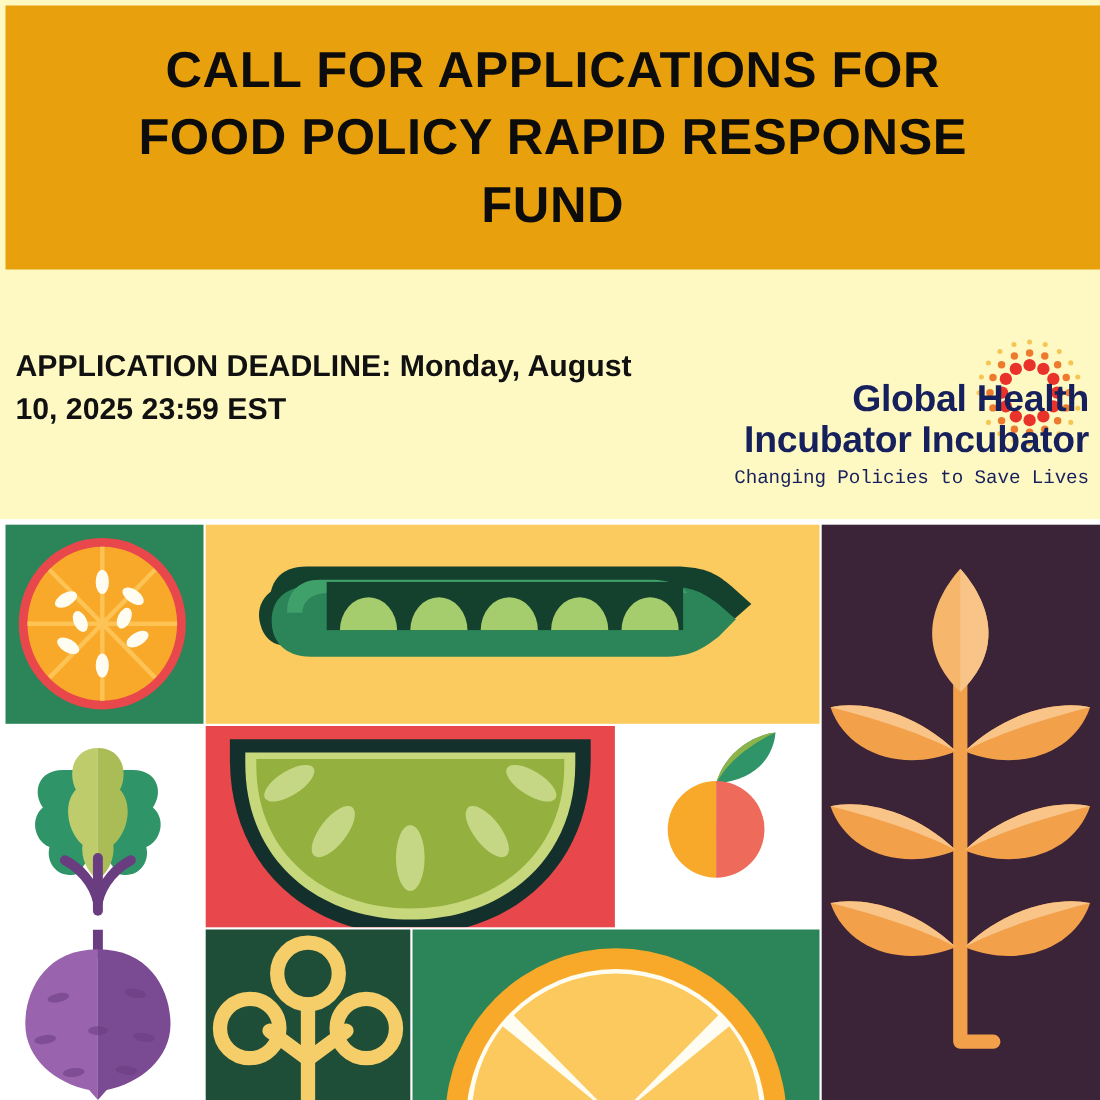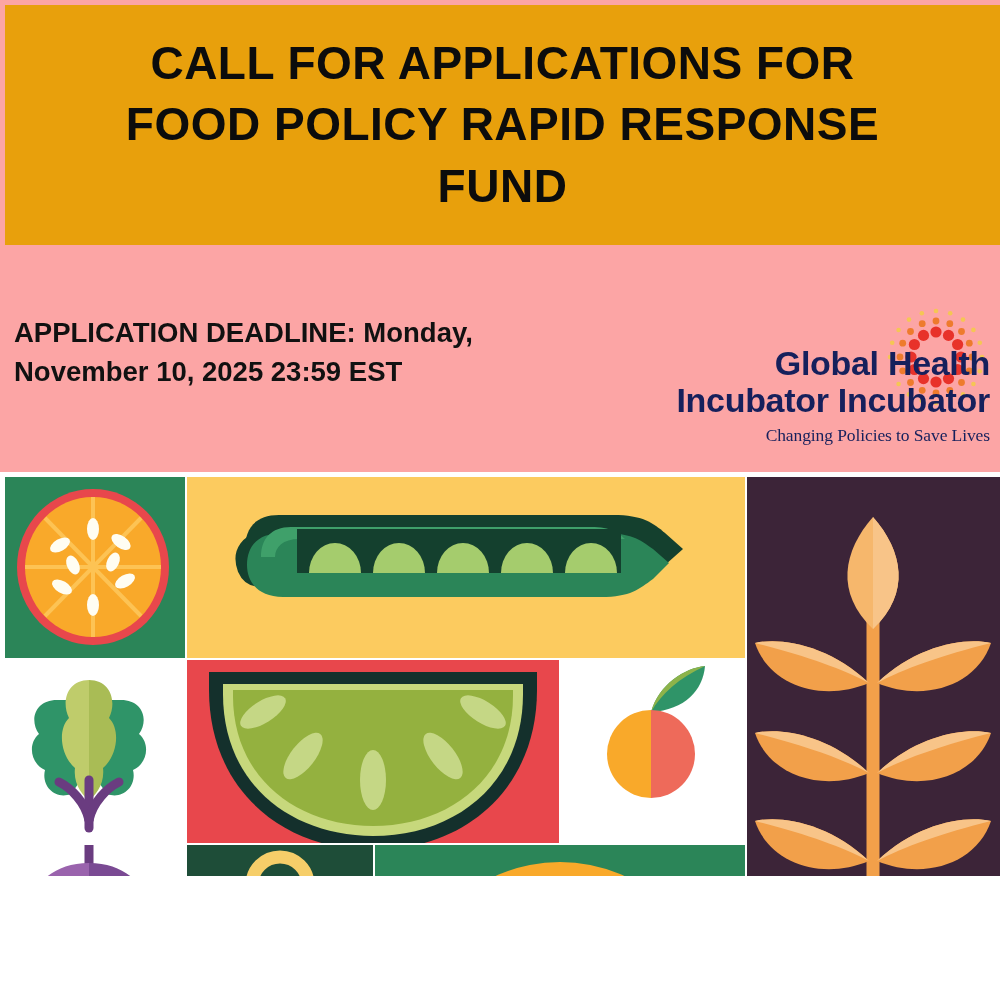--- a/index.html
+++ b/index.html
@@ -10,22 +10,22 @@
   body {
     width: 1000px;
     height: 1000px;
     font-family: "Liberation Sans", sans-serif;
     overflow: hidden;
     position: relative;
   }
   .poster {
     position: relative;
     width: 1000px;
-    height: 876px;
-    background: #fca5a5;
+    height: 1000px;
+    background: #fef9c3;
     overflow: hidden;
   }
 
   
   .header-banner {
     position: absolute;
     left: 5px;
     top: 5px;
     width: 995px;
     height: 240px;
@@ -85,21 +85,21 @@
   .logo-line {
     font-family: "Liberation Sans", sans-serif;
     font-weight: bold;
     font-size: 34px;
     line-height: 1.08;
     color: #16205C;
     letter-spacing: -0.3px;
     white-space: nowrap;
   }
   .logo-tagline {
-    font-family: Liberation Serif, serif;
+    font-family: Liberation Mono, monospace;
     font-size: 17.5px;
     color: #16205C;
     margin-top: 7px;
     letter-spacing: -0.1px;
     white-space: nowrap;
   }
 
   
   .art {
     position: absolute;
@@ -127,21 +127,21 @@
 </head>
 <body>
 
 <div class="poster">
 
   <div class="header-banner">
     <h1 class="header-title">CALL FOR APPLICATIONS FOR FOOD POLICY RAPID RESPONSE FUND</h1>
   </div>
 
   <div class="deadline">
-    <span>APPLICATION DEADLINE: Monday, November 10, 2025 23:59 EST</span>
+    <span>APPLICATION DEADLINE: Monday, August 10, 2025 23:59 EST</span>
   </div>
 
   <div class="logo">
 
     <div class="logo-mark">
       <svg width="104" height="104" viewBox="0 0 104 104" aria-hidden="true">
         <g>
 
           <circle cx="52" cy="27" r="5.6" fill="#E8322A"></circle>
           <circle cx="64.5" cy="30.4" r="5.6" fill="#E8322A"></circle>

